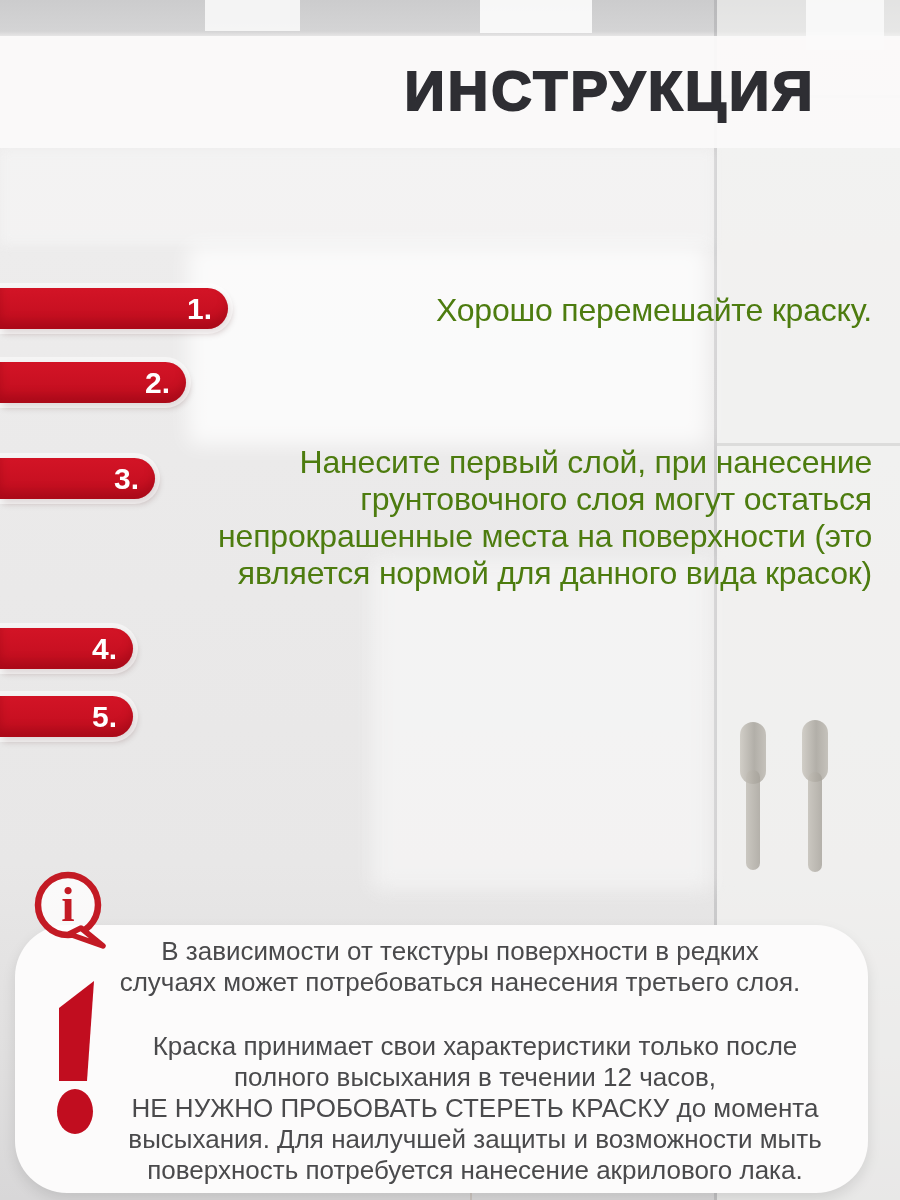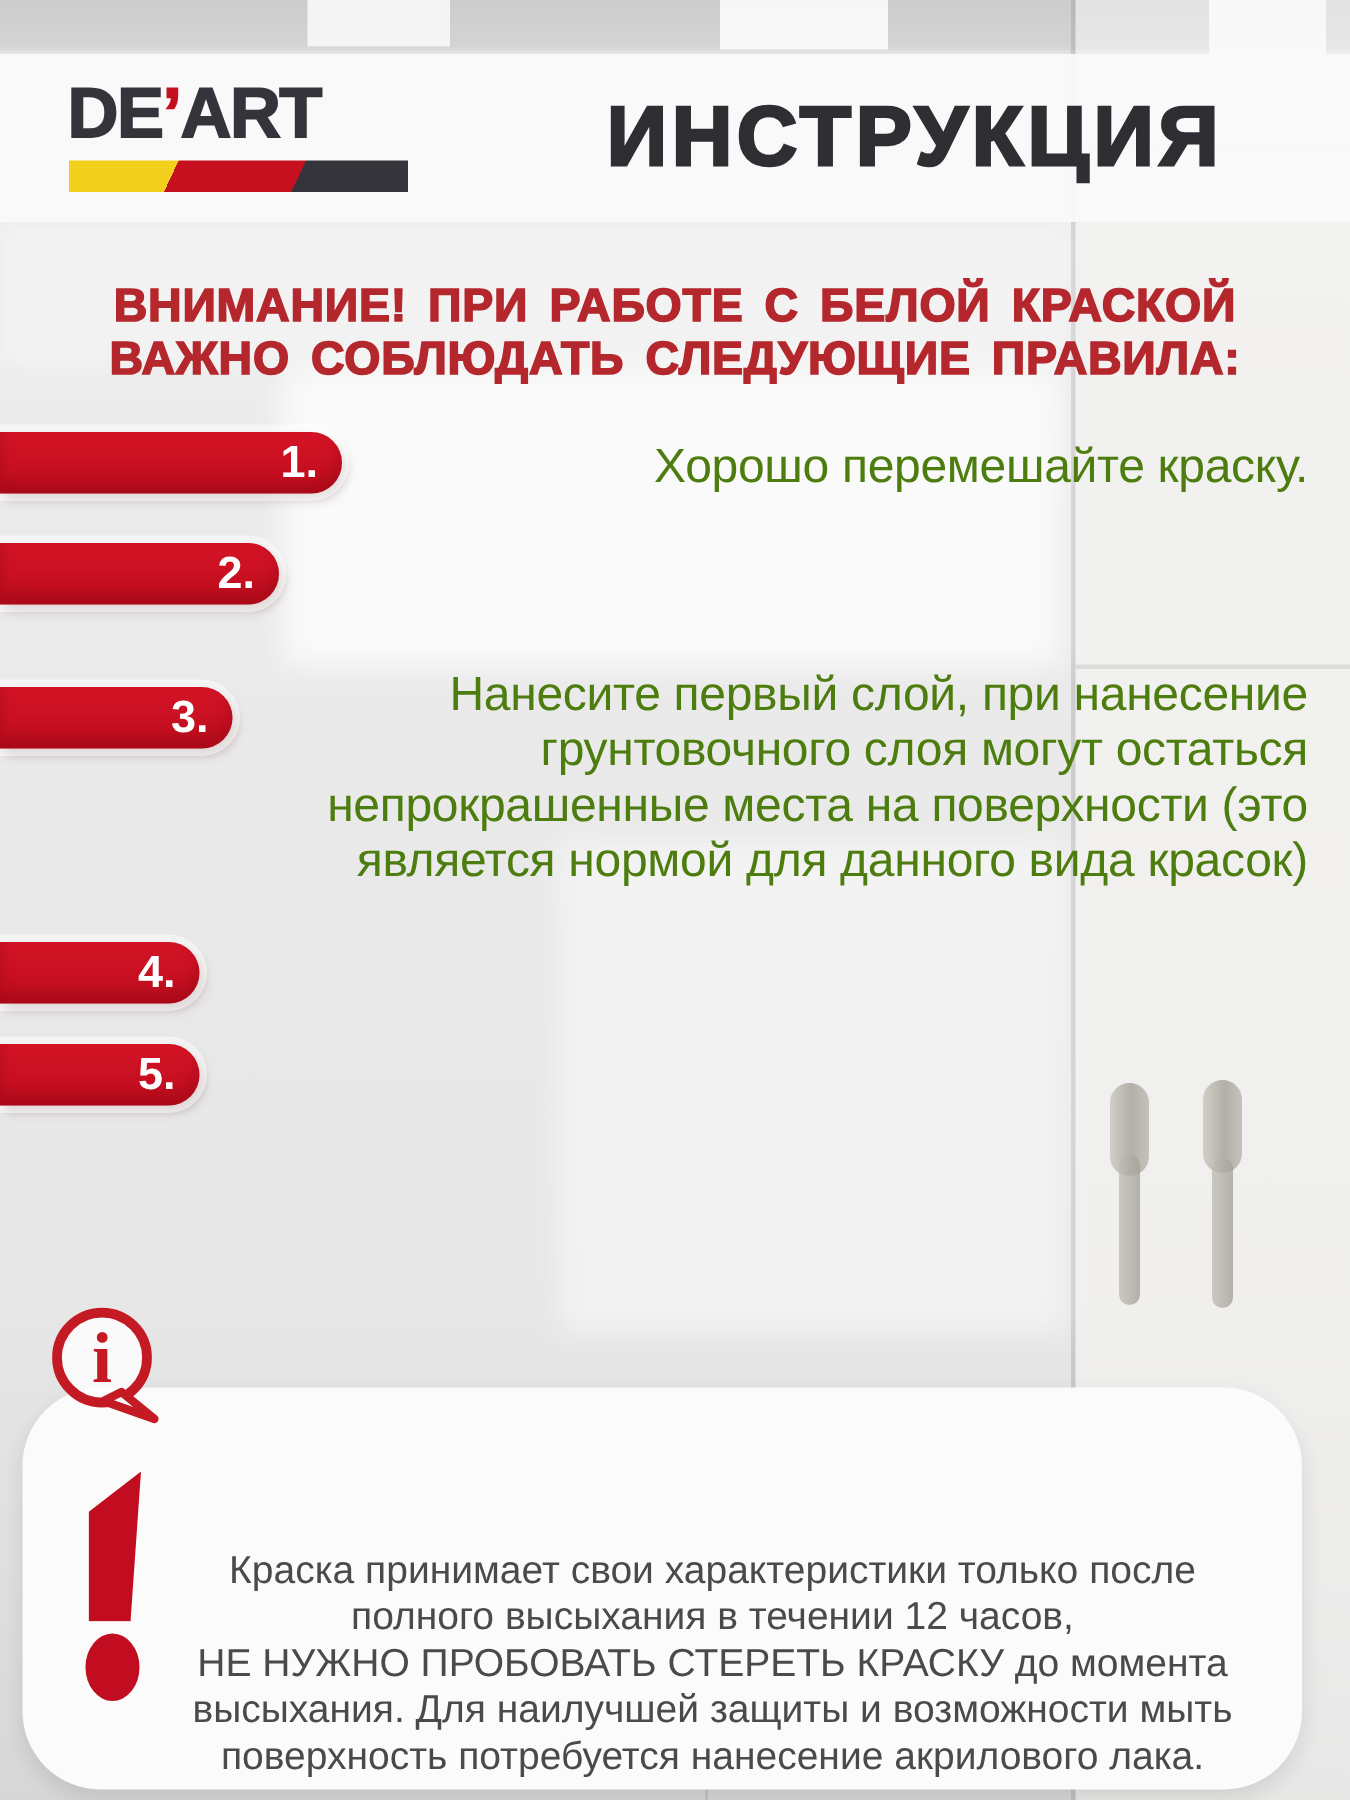--- a/index.html
+++ b/index.html
@@ -87,28 +87,22 @@
   <div class="bg-rect blur10" style="left:372px;top:560px;width:340px;height:330px;background:rgba(251,251,251,0.55);border-radius:6px;"></div>
   <div class="hline" style="left:717px;top:443px;width:183px;"></div>
   <div class="hline" style="left:717px;top:95px;width:183px;"></div>
   <div class="handle-head" style="left:740px;top:722px;"></div>
   <div class="handle-stem" style="left:746px;top:770px;"></div>
   <div class="handle-head" style="left:802px;top:720px;"></div>
   <div class="handle-stem" style="left:808px;top:772px;"></div>
   <div class="fold-line"></div>
 
   <div class="header-band"></div>
-  <div class="logo">
-    <div class="logo-text"><span>DE</span><span class="logo-apostrophe">’</span><span>ART</span></div>
-    <div class="logo-bar"></div>
-  </div>
   <div class="page-title">ИНСТРУКЦИЯ</div>
 
-  <div class="warning-heading">ВНИМАНИЕ! ПРИ РАБОТЕ С БЕЛОЙ КРАСКОЙ
-ВАЖНО СОБЛЮДАТЬ СЛЕДУЮЩИЕ ПРАВИЛА:</div>
 
   <div class="pill pill-1">
       <span>1.</span>
     </div>
   <div class="step-text text-1">Хорошо перемешайте краску.</div>
 
   <div class="pill pill-2">
       <span>2.</span>
     </div>
 
@@ -132,19 +126,21 @@
 
   <svg class="info-icon" viewBox="0 0 92 92">
     <circle cx="40" cy="39" r="30" fill="rgba(255,255,255,0.78)" stroke="#c31a24" stroke-width="6.5"></circle>
     <path d="M53 62 L75 80 L41 68 Z" fill="#fbfafa" stroke="#c31a24" stroke-width="5.5" stroke-linejoin="round"></path>
     <text x="40" y="55" text-anchor="middle" font-family="Liberation Serif, DejaVu Serif, serif" font-size="48" font-weight="bold" fill="#c31a24">i</text>
   </svg>
 
   <div class="excl-bar"></div>
   <div class="excl-dot"></div>
 
+  <div class="note-text note-1">В зависимости от текстуры поверхности в редких
+случаях может потребоваться нанесения третьего слоя.</div>
   <div class="note-text note-2">Краска принимает свои характеристики только после
 полного высыхания в течении 12 часов,
 НЕ НУЖНО  ПРОБОВАТЬ СТЕРЕТЬ КРАСКУ до момента
 высыхания. Для наилучшей защиты и возможности мыть
 поверхность потребуется нанесение акрилового лака.</div>
 
 </div>
 
 </body></html>

